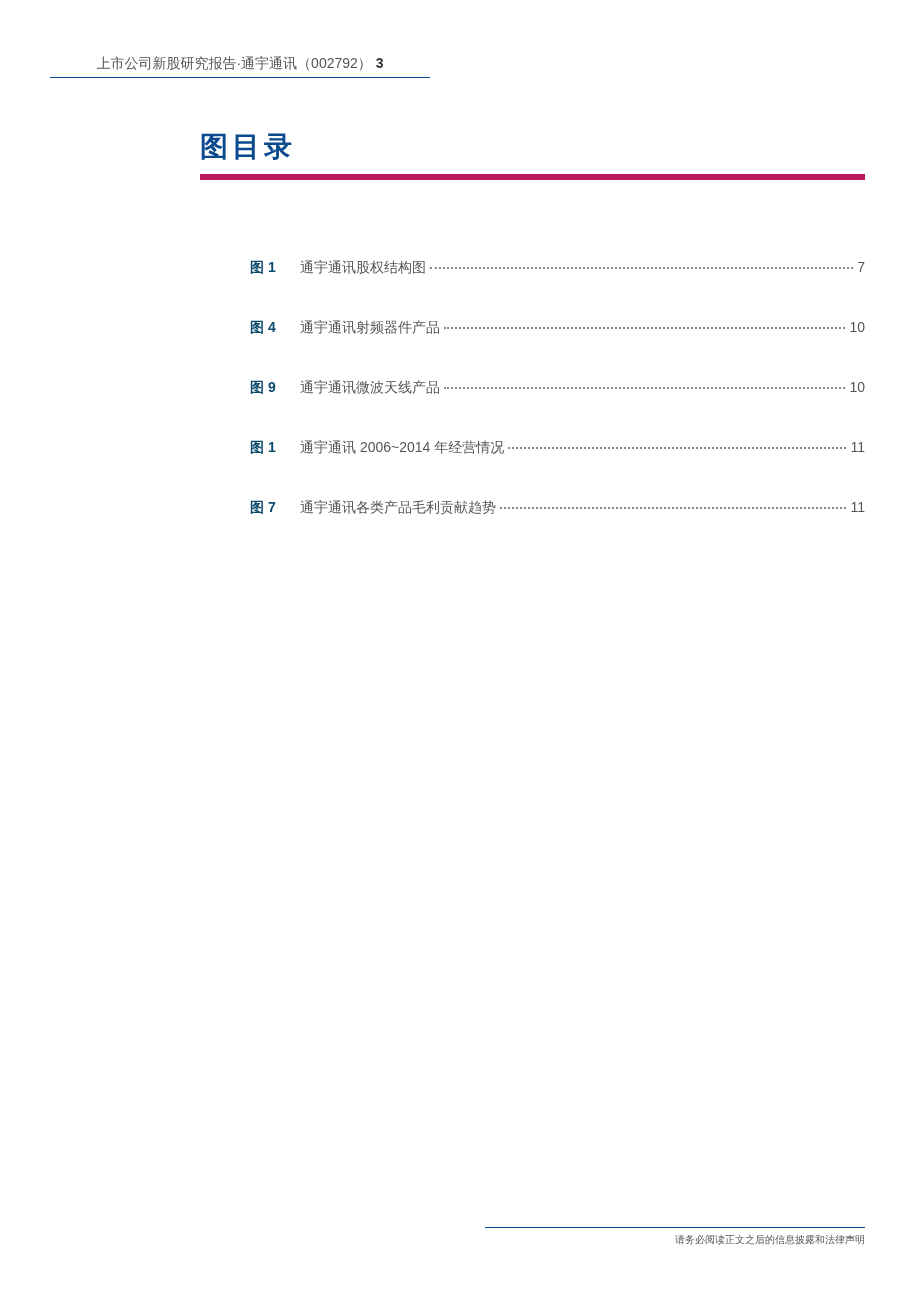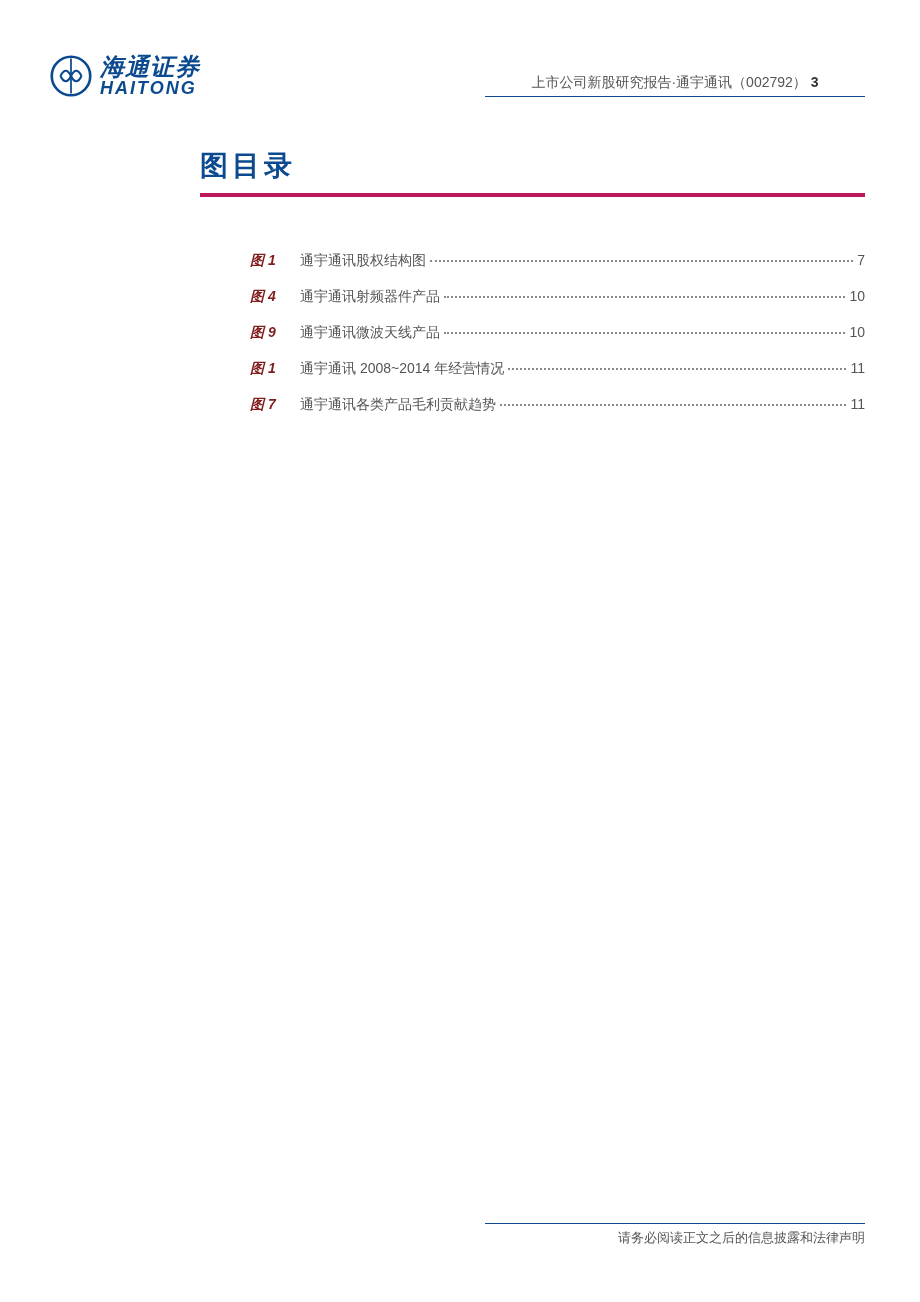--- a/index.html
+++ b/index.html
@@ -68,86 +68,72 @@
     .content {
       padding: 50px 55px 0 200px;
     }
     .title {
       font-family: "SimHei","黑体",sans-serif;
       font-size: 28px;
       font-weight: bold;
       color: #0b4a8f;
       letter-spacing: 4px;
       padding-bottom: 8px;
-      border-bottom: 4px solid #be185d;
+      border-bottom: 6px solid #be185d;
       margin-bottom: 55px;
     }
     .toc-list {
       padding-left: 50px;
     }
     .toc-item {
       display: flex;
       align-items: baseline;
       font-size: 14px;
       color: #555;
       margin-bottom: 18px;
       width: 615px;
     }
     .toc-label {
       font-weight: bold;
-      color: #7f1d1d;
+      color: #0c4a6e;
       min-width: 50px;
       flex-shrink: 0;
-      font-style: italic;
     }
     .toc-desc {
       color: #555;
       white-space: nowrap;
+      margin-top: 24px;
     }
     .toc-dots {
       flex: 1;
       border-bottom: 2px dotted #888;
       margin: 0 4px;
       position: relative;
       top: -3px;
     }
     .toc-page {
       color: #555;
       flex-shrink: 0;
     }
     .footer {
       position: absolute;
       bottom: 55px;
       right: 55px;
       left: 485px;
       border-top: 1.5px solid #0b4a8f;
       padding-top: 5px;
       text-align: right;
-      font-size: 13px;
+      font-size: 10px;
       color: #555;
     }
   </style>
 </head>
 <body>
 
 <div class="header">
-  <div class="logo-box">
-    <div class="logo-icon">
-      <svg viewBox="0 0 48 48" width="42" height="42">
-        <circle cx="24" cy="24" r="22" fill="none" stroke="#0b4a8f" stroke-width="3"></circle>
-        <path d="M 12 24 Q 18 12 24 24 Q 30 36 36 24" fill="none" stroke="#0b4a8f" stroke-width="2.5"></path>
-        <path d="M 12 24 Q 18 36 24 24 Q 30 12 36 24" fill="none" stroke="#0b4a8f" stroke-width="2.5"></path>
-        <line x1="24" y1="4" x2="24" y2="44" stroke="#0b4a8f" stroke-width="2"></line>
-      </svg>
-    </div>
-    <div class="logo-text">
-      <span class="logo-cn">海通证券</span>
-      <span class="logo-en">HAITONG</span>
-    </div>
-  </div>
   <div class="header-right">
     <span>上市公司新股研究报告·通宇通讯（002792）</span>
     <span class="page">3</span>
   </div>
 </div>
 
 <div class="content">
   <div class="title">图目录</div>
   <div class="toc-list">
     <div class="toc-item">
@@ -163,21 +149,21 @@
       <span class="toc-page">10</span>
     </div>
     <div class="toc-item">
       <span class="toc-label">图 9</span>
       <span class="toc-desc">通宇通讯微波天线产品</span>
       <span class="toc-dots"></span>
       <span class="toc-page">10</span>
     </div>
     <div class="toc-item">
       <span class="toc-label">图 1</span>
-      <span class="toc-desc">通宇通讯 2008~2014 年经营情况</span>
+      <span class="toc-desc">通宇通讯 2006~2014 年经营情况</span>
       <span class="toc-dots"></span>
       <span class="toc-page">11</span>
     </div>
     <div class="toc-item">
       <span class="toc-label">图 7</span>
       <span class="toc-desc">通宇通讯各类产品毛利贡献趋势</span>
       <span class="toc-dots"></span>
       <span class="toc-page">11</span>
     </div>
   </div>

